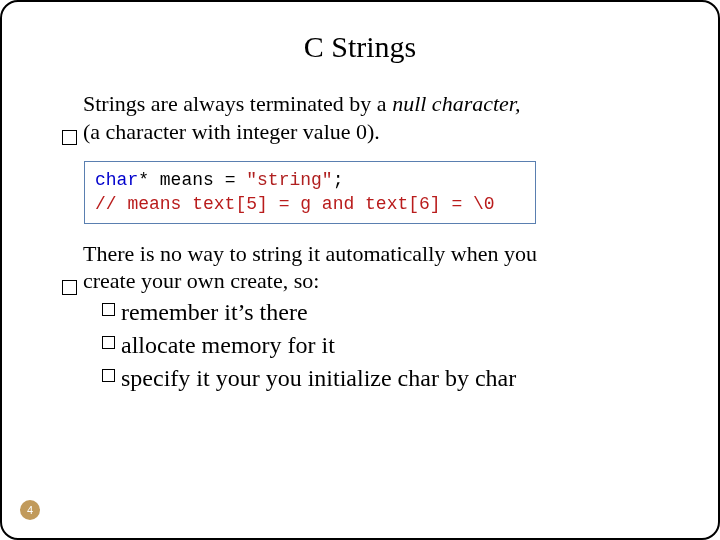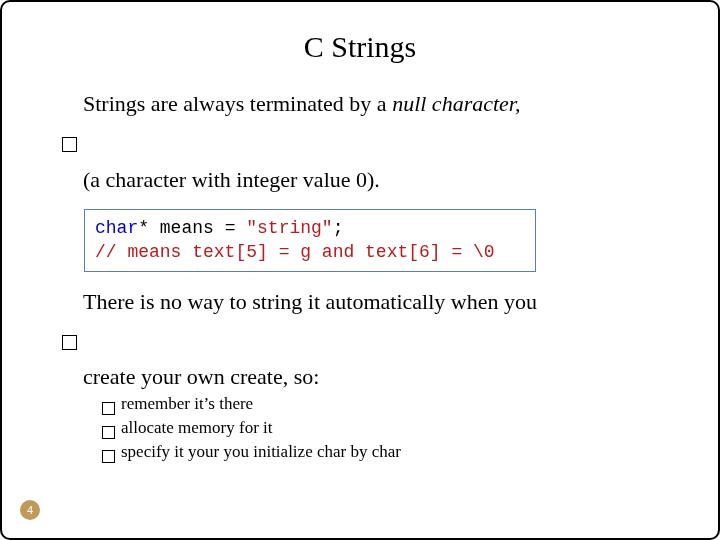--- a/index.html
+++ b/index.html
@@ -11,67 +11,66 @@
     font-family: "Times New Roman", Times, serif;
     color: #000;
   }
   .slide {
     position: relative;
     box-sizing: border-box;
     width: 720px;
     height: 540px;
     padding: 20px 40px 20px 40px;
     border: 2px solid #000;
-    border-radius: 10px;
+    border-radius: 18px;
   }
   .title {
     text-align: center;
     font-size: 30px;
     margin: 8px 0 26px 0;
     font-weight: normal;
   }
   .bullet-lvl1 {
     display: flex;
-    align-items: center;
+    align-items: flex-end;
     font-size: 22px;
     line-height: 1.25;
     margin: 4px 0 2px 20px;
   }
   .bullet-lvl1 .box {
     flex: 0 0 auto;
     width: 13px;
     height: 13px;
     border: 1.5px solid #000;
     margin-top: 6px;
     margin-right: 6px;
   }
   .bullet-lvl1 .text {
     flex: 1 1 auto;
   }
   .bullet-lvl1 .text .cont {
     margin-left: 0;
-    margin-top: 48px;
   }
   .italic { font-style: italic; }
   .codebox {
     margin: 16px 0 16px 42px;
     border: 1px solid #5a7fb0;
     width: 430px;
     padding: 6px 10px 6px 10px;
     font-family: Consolas, "Courier New", monospace;
     font-size: 18px;
     line-height: 1.35;
   }
   .codebox .kw   { color: #0000cc; }
   .codebox .str  { color: #b02020; }
   .codebox .cmt  { color: #b91c1c; }
   .bullet-lvl2 {
     display: flex;
-    align-items: flex-end;
-    font-size: 17px;
+    align-items: flex-start;
+    font-size: 24px;
     line-height: 1.3;
     margin: 2px 0 2px 60px;
   }
   .bullet-lvl2 .box {
     flex: 0 0 auto;
     width: 11px;
     height: 11px;
     border: 1.5px solid #000;
     margin-top: 6px;
     margin-right: 6px;

